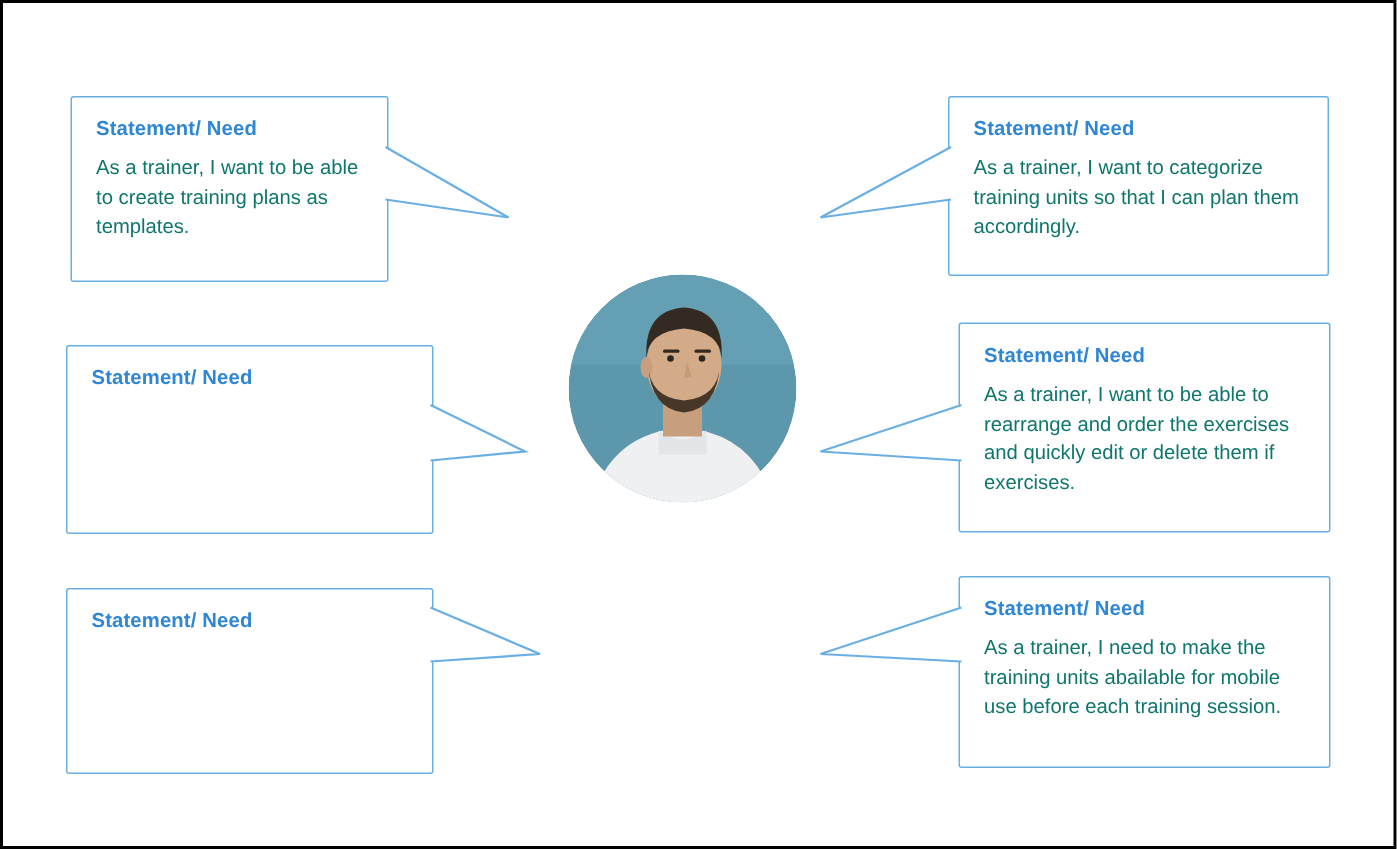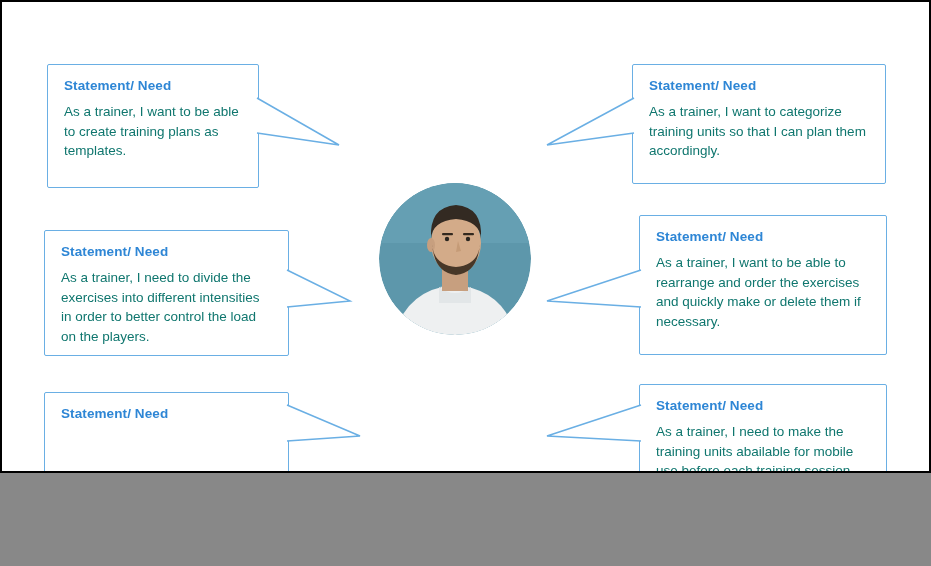--- a/index.html
+++ b/index.html
@@ -4,21 +4,21 @@
 <style>
   html, body {
     margin: 0;
     padding: 0;
     background: #888;
     font-family: "Liberation Sans", "DejaVu Sans", sans-serif;
   }
   .canvas {
     position: relative;
     width: 931px;
-    height: 473px;
+    height: 566px;
     margin: 0 auto;
     background: #ffffff;
     border: 2px solid #000000;
     box-sizing: border-box;
     overflow: hidden;
   }
   .bubble {
     position: absolute;
     background: #ffffff;
     border: 1.5px solid #6aafe4;
@@ -98,35 +98,34 @@
     </svg>
   </div>
 
   <div class="bubble" style="left:45px; top:62px; width:212px; height:124px;">
     <div class="bubble-title">Statement/ Need</div>
     <div class="bubble-text">As a trainer, I want to be able to create training plans as templates.</div>
   </div>
 
   <div class="bubble" style="left:42px; top:228px; width:245px; height:126px;">
     <div class="bubble-title">Statement/ Need</div>
-    <div class="bubble-text">As a trainer, I need to divide the exercises into different intensities in order to better control the load on the players.</div>
   </div>
 
   <div class="bubble" style="left:42px; top:390px; width:245px; height:124px;">
     <div class="bubble-title">Statement/ Need</div>
   </div>
 
   <div class="bubble" style="left:630px; top:62px; width:254px; height:120px;">
     <div class="bubble-title">Statement/ Need</div>
     <div class="bubble-text">As a trainer, I want to categorize training units so that I can plan them accordingly.</div>
   </div>
 
   <div class="bubble" style="left:637px; top:213px; width:248px; height:140px;">
     <div class="bubble-title">Statement/ Need</div>
-    <div class="bubble-text">As a trainer, I want to be able to rearrange and order the exercises and quickly make or delete them if necessary.</div>
+    <div class="bubble-text">As a trainer, I want to be able to rearrange and order the exercises and quickly edit or delete them if exercises.</div>
   </div>
 
   <div class="bubble" style="left:637px; top:382px; width:248px; height:128px;">
     <div class="bubble-title">Statement/ Need</div>
     <div class="bubble-text">As a trainer, I need to make the training units abailable for mobile use before each training session.</div>
   </div>
 
   <svg class="tails" width="931" height="566" viewBox="0 0 931 566">
 
     <path d="M255 96 L337 143 L255 131" fill="#ffffff" stroke="#6aafe4" stroke-width="1.5"></path>

